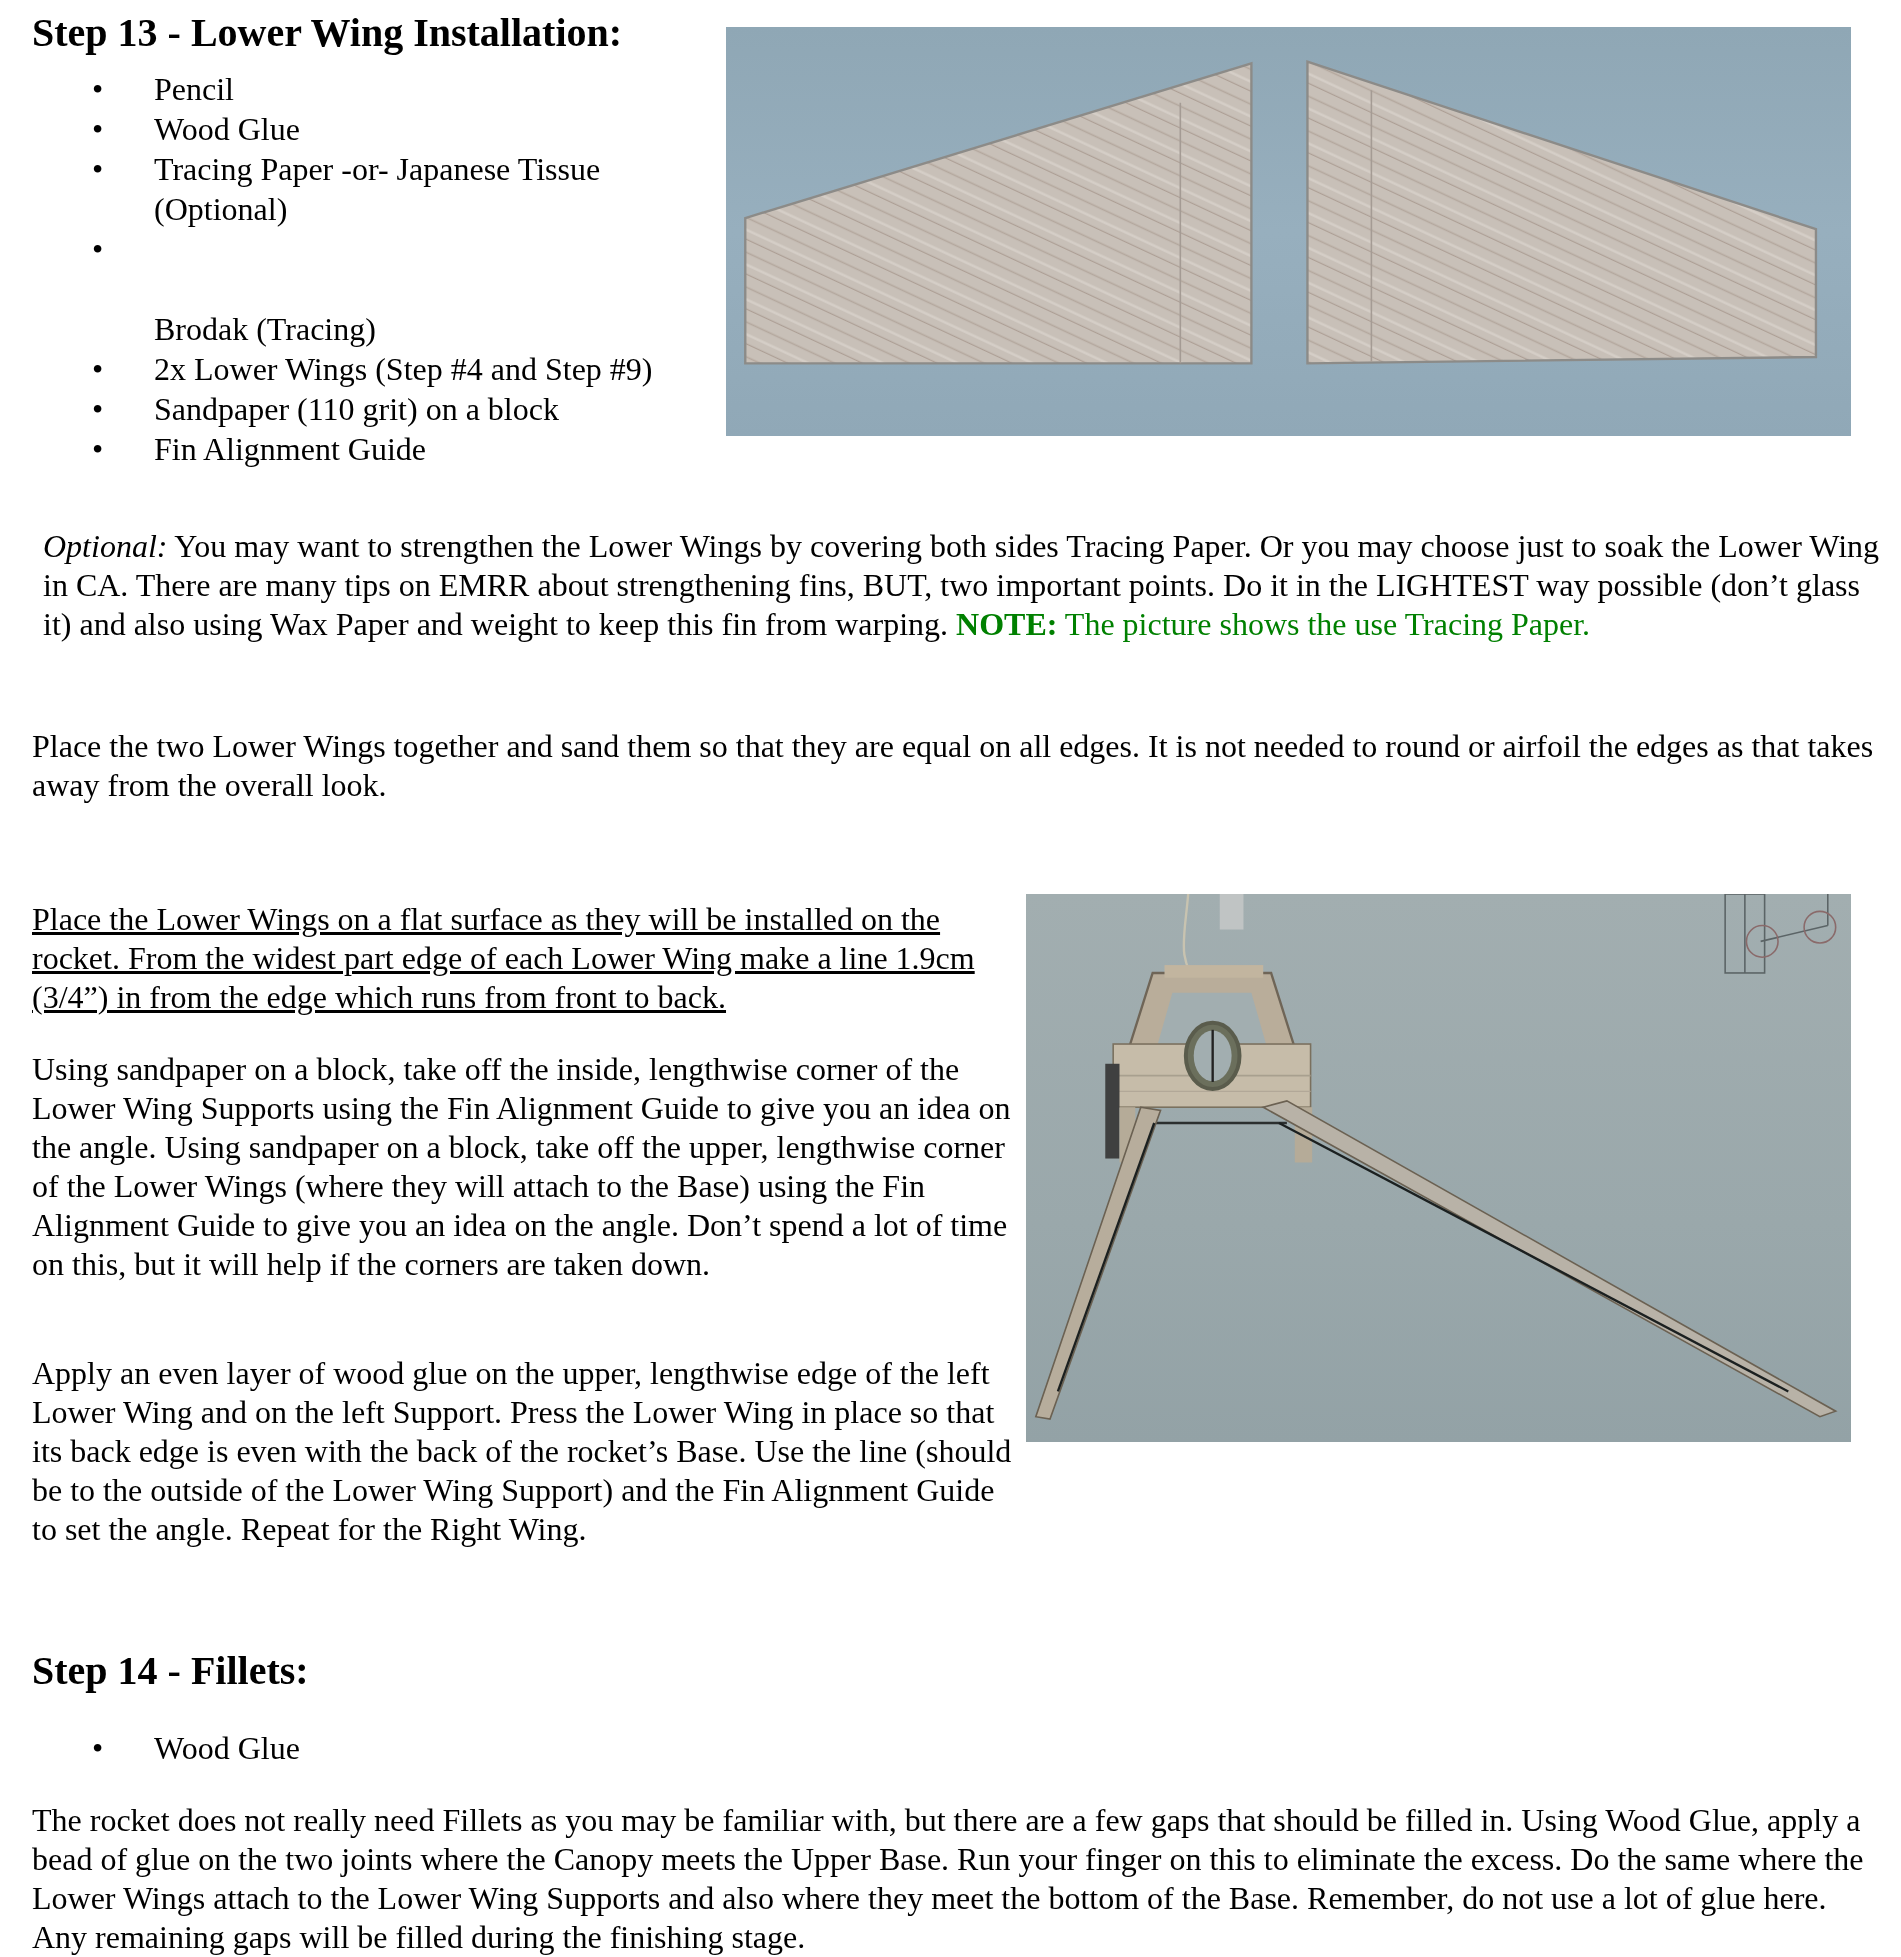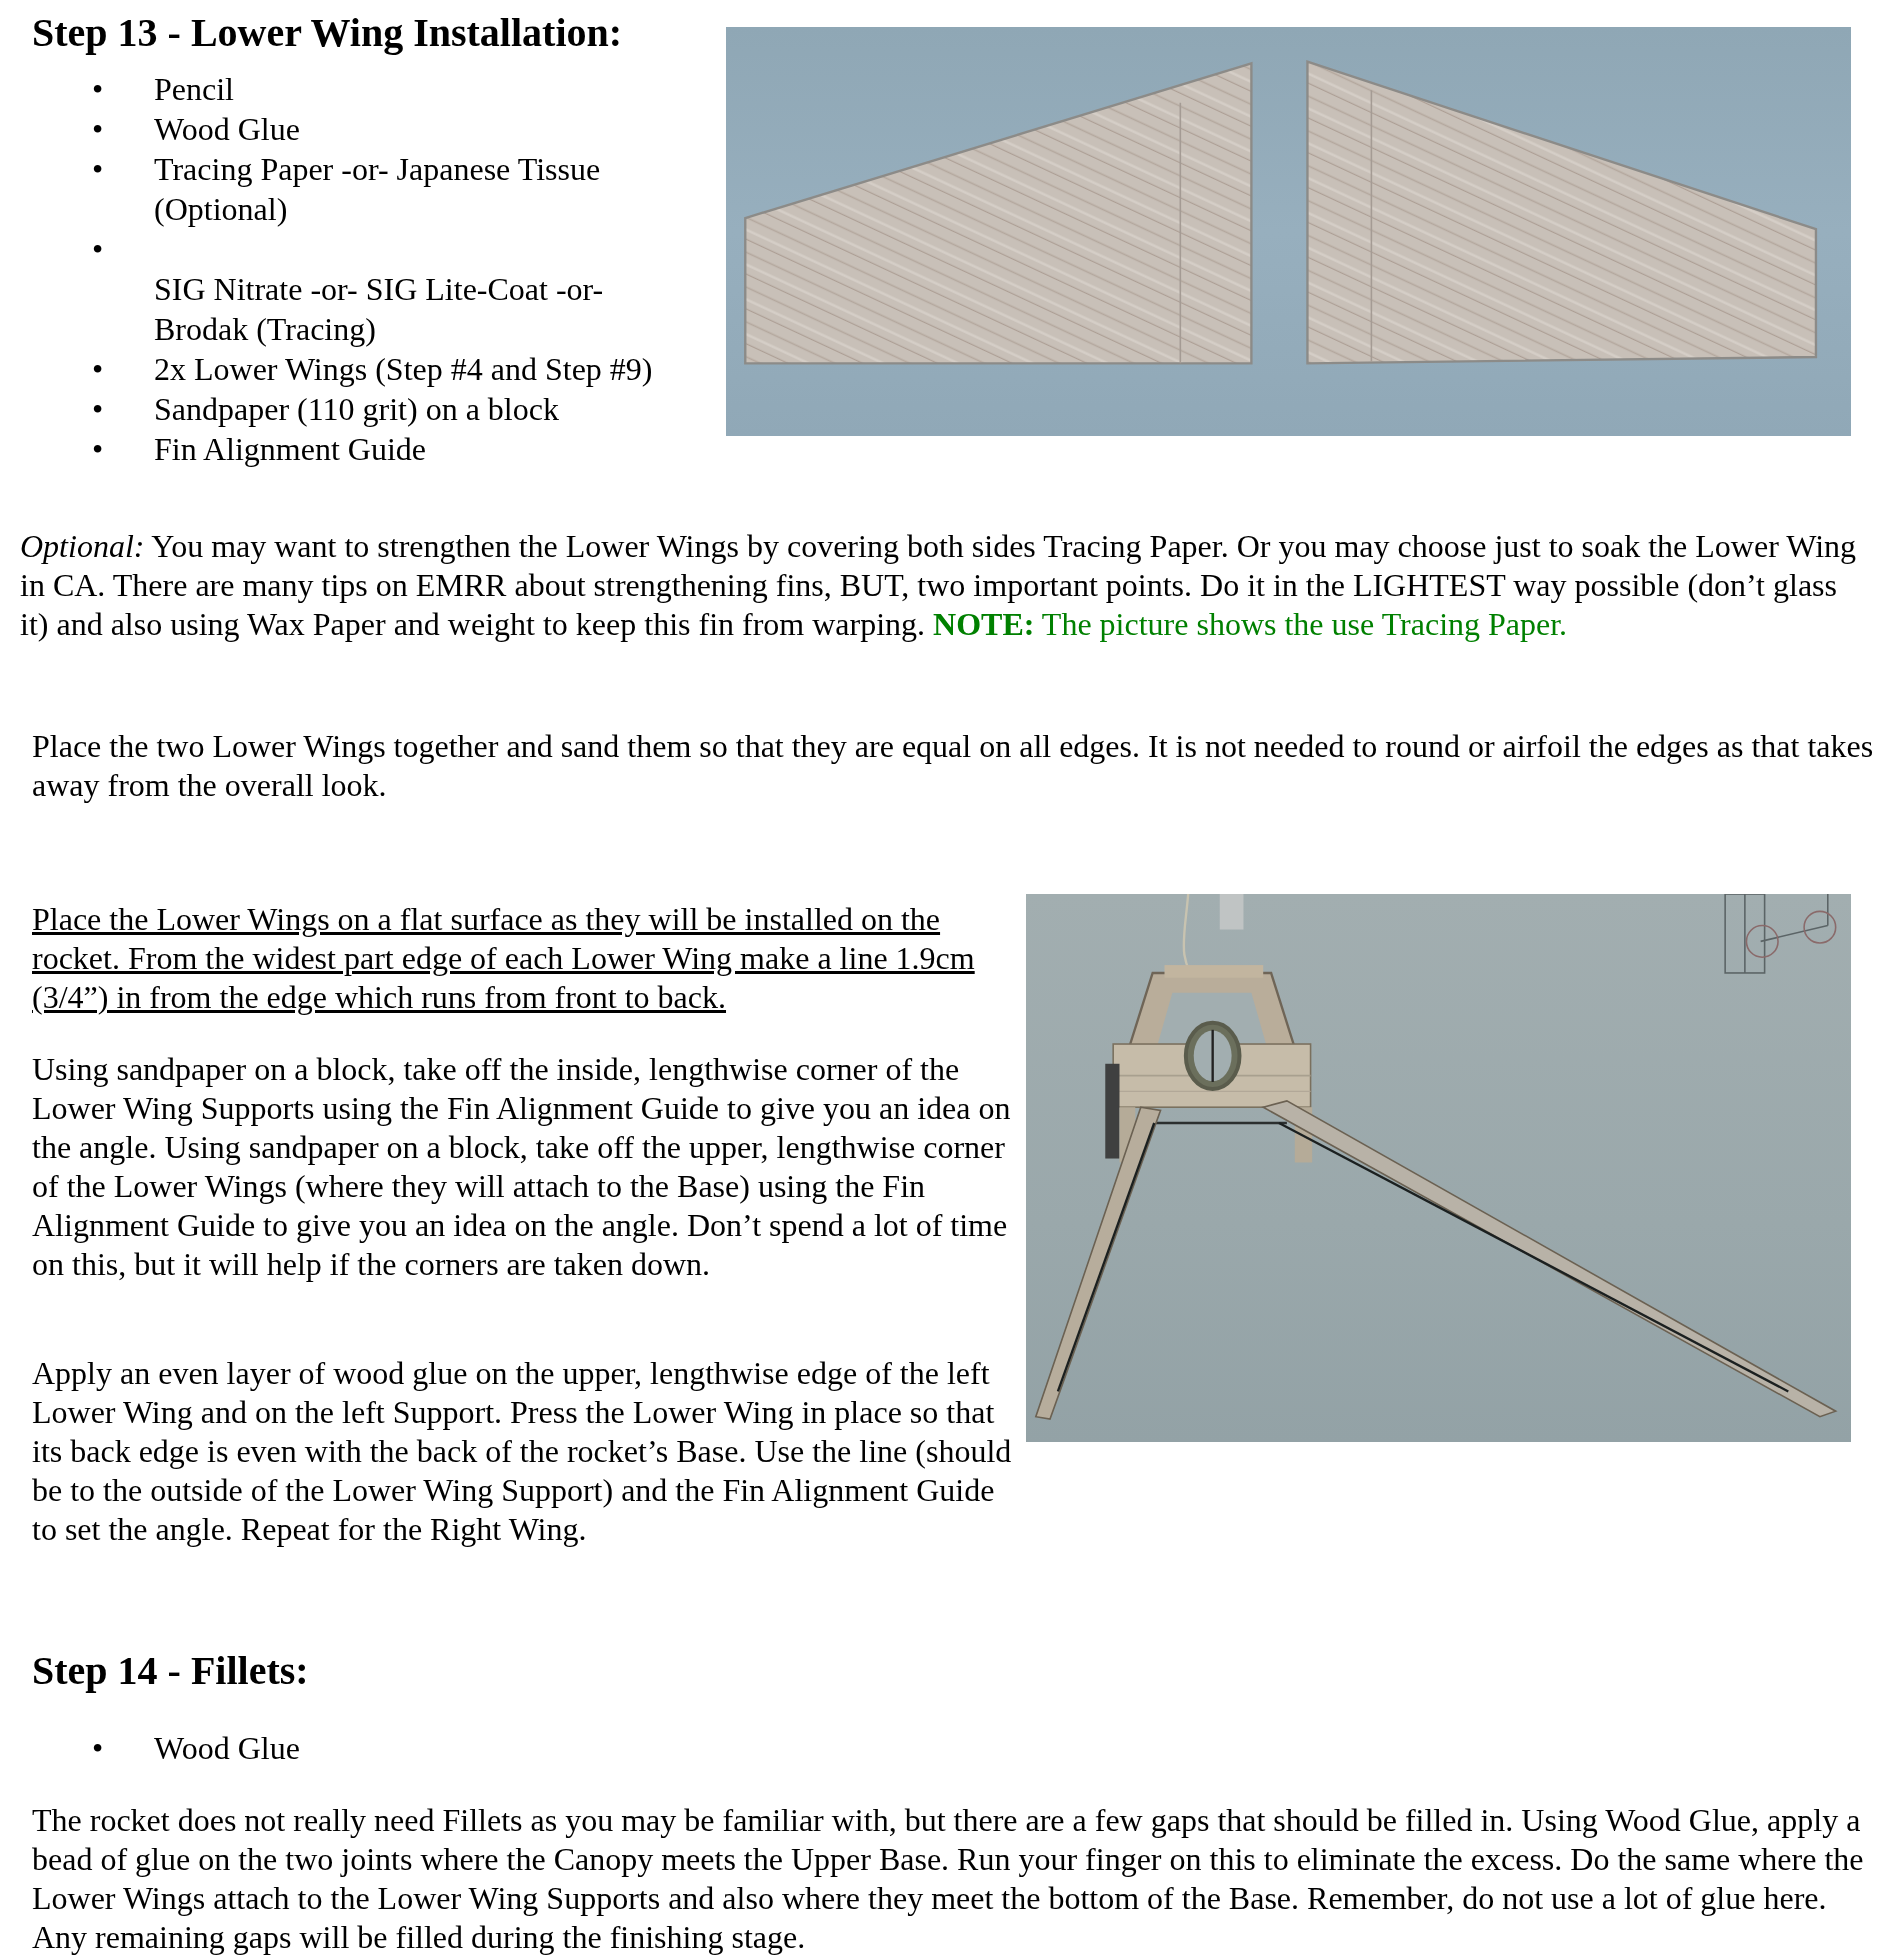--- a/index.html
+++ b/index.html
@@ -49,21 +49,21 @@
     <span>Wood Glue</span>
   </li>
   <li>
     <span class="dot">•</span>
     <span>Tracing Paper -or- Japanese Tissue</span><br>
     <span>(Optional)</span>
   </li>
   <li>
     <span class="dot">•</span>
     <br>
-    <span>SIG Nitrate -or- SIG Lite-Coat -or-</span><br>
+    <br>
     <span>Brodak (Tracing)</span>
   </li>
   <li>
     <span class="dot">•</span>
     <span>2x Lower Wings (Step #4 and Step #9)</span>
   </li>
   <li>
     <span class="dot">•</span>
     <span>Sandpaper (110 grit) on a block</span>
   </li>
@@ -83,21 +83,21 @@
         <line x1="0" y1="33" x2="40" y2="33" stroke="#ad9f95" stroke-width="1.5"></line>
       </pattern>
     </defs>
     <polygon points="24,242 665,46 665,426 24,426" fill="url(#grain1)" stroke="#8c8b88" stroke-width="3"></polygon>
     <polygon points="736,44 1380,256 1380,418 736,426" fill="url(#grain1)" stroke="#8c8b88" stroke-width="3"></polygon>
     <line x1="575" y1="96" x2="575" y2="426" stroke="#a49b94" stroke-width="2"></line>
     <line x1="817" y1="80" x2="817" y2="424" stroke="#a49b94" stroke-width="2"></line>
   </svg>
 </div>
 
-<p class="abs" style="left:20px; top:527px; width:1849px;">
+<p class="abs" style="left:43px; top:527px; width:1849px;">
   <span class="italic">Optional:</span><span> You may want to strengthen the Lower Wings by covering both sides Tracing Paper. Or you may choose just to soak the Lower Wing in CA. There are many tips on EMRR about strengthening fins, BUT, two important points. Do it in the LIGHTEST way possible (don’t glass it) and also using Wax Paper and weight to keep this fin from warping. </span><span class="green bold">NOTE:</span><span class="green"> The picture shows the use Tracing Paper.</span>
 </p>
 
 <p class="abs" style="left:32px; top:716px; width:1849px;margin-top:11px;">Place the two Lower Wings together and sand them so that they are equal on all edges. It is not needed to round or airfoil the edges as that takes away from the overall look.</p>
 
 <p class="abs" style="left:32px; top:900px; width:988px;text-decoration:underline;">Place the Lower Wings on a flat surface as they will be installed on the rocket. From the widest part edge of each Lower Wing make a line 1.9cm (3/4”) in from the edge which runs from front to back.</p>
 
 <p class="abs" style="left:32px; top:1050px; width:988px;">Using sandpaper on a block, take off the inside, lengthwise corner of the Lower Wing Supports using the Fin Alignment Guide to give you an idea on the angle. Using sandpaper on a block, take off the upper, lengthwise corner of the Lower Wings (where they will attach to the Base) using the Fin Alignment Guide to give you an idea on the angle. Don’t spend a lot of time on this, but it will help if the corners are taken down.</p>
 
 <p class="abs" style="left:32px; top:1354px; width:988px;">Apply an even layer of wood glue on the upper, lengthwise edge of the left Lower Wing and on the left Support. Press the Lower Wing in place so that its back edge is even with the back of the rocket’s Base. Use the line (should be to the outside of the Lower Wing Support) and the Fin Alignment Guide to set the angle. Repeat for the Right Wing.</p>

